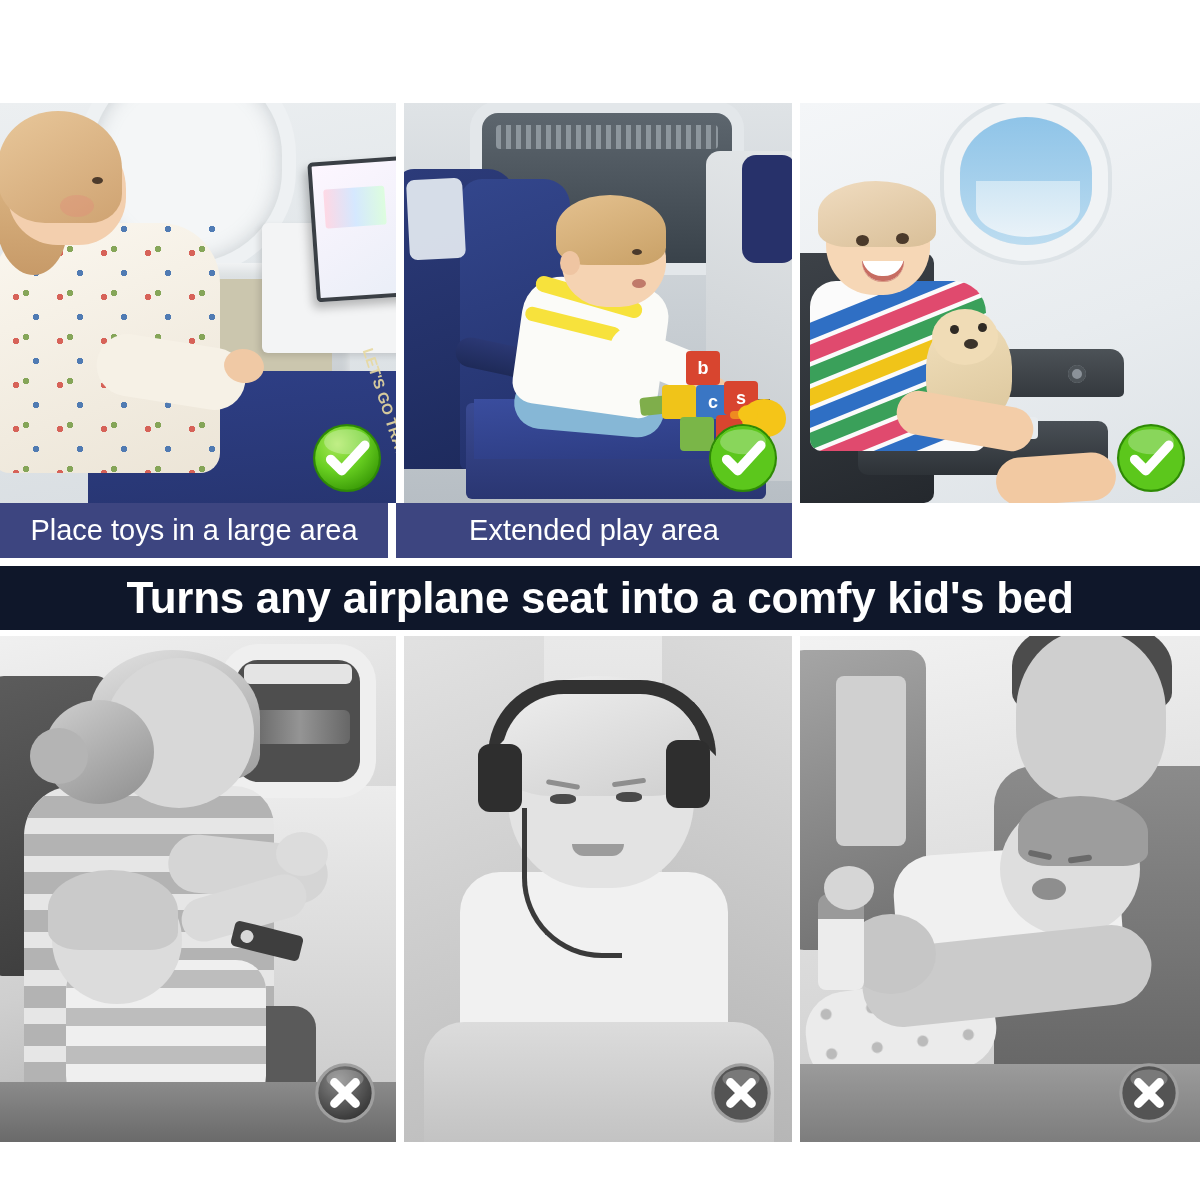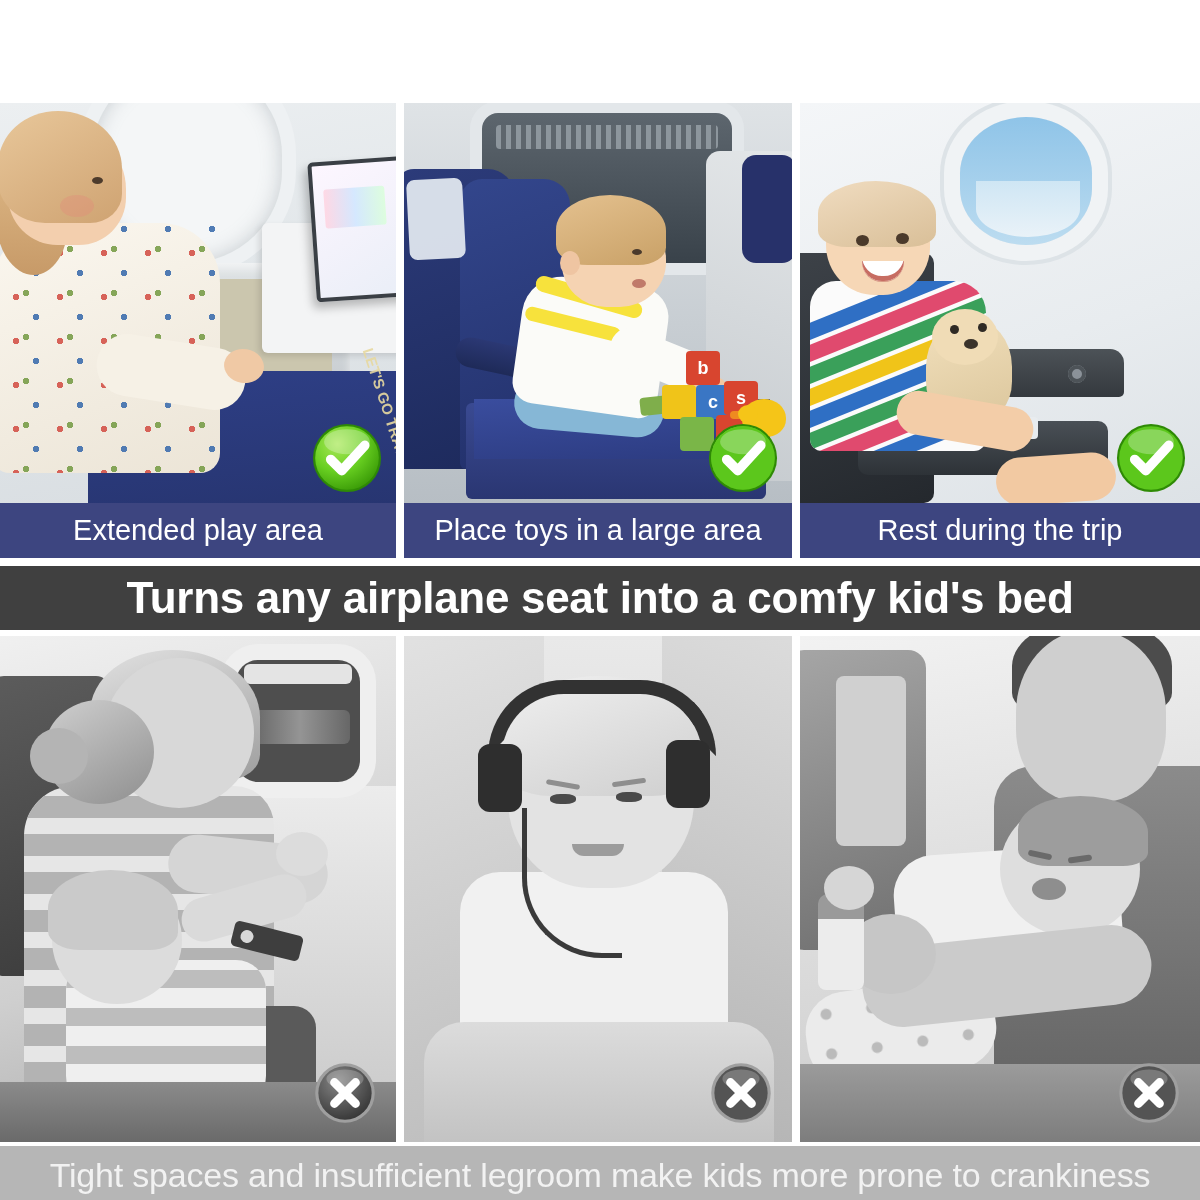--- a/index.html
+++ b/index.html
@@ -49,21 +49,21 @@
     display:flex; align-items:center; justify-content:center;
     font-size:29px; line-height:1; white-space:nowrap;
   }
   .cap.c1{ width:396px; }
   .cap.c2{ width:388px; }
   .cap.c3{ width:400px; }
 
   
   .banner-mid{
     position:absolute; left:0; top:566px; width:1200px; height:64px;
-    background:#404040;
+    background:#0f172a;
     display:flex; align-items:center; justify-content:center;
   }
   .banner-mid-text{
     color:#fff; font-size:44px; font-weight:bold; line-height:1;
     white-space:nowrap; letter-spacing:-0.3px;
   }
 
   
   .row-bottom{
     position:absolute; left:0; top:636px; width:1200px; height:506px;
@@ -515,23 +515,22 @@
           <circle cx="50" cy="50" r="46" fill="#2e8a05"></circle>
           <circle cx="50" cy="50" r="43" fill="#5cc71c"></circle>
           <ellipse cx="50" cy="28" rx="31" ry="17" fill="#ffffff" opacity="0.28"></ellipse>
           <path d="M28 52 L43 67 L74 33" stroke="#ffffff" stroke-width="13" fill="none" stroke-linecap="round" stroke-linejoin="round"></path>
         </svg>
       </div>
     </div>
   </div>
 
   <div class="row-caption">
+    <div class="cap c2">Place toys in a large area</div>
     <div class="cap c1">Extended play area</div>
-    <div class="cap c2">Place toys in a large area</div>
-    <div class="cap c3">Rest during the trip</div>
   </div>
 
   <div class="banner-mid">
     <div class="banner-mid-text">Turns any airplane seat into a comfy kid's bed</div>
   </div>
 
   <div class="row-bottom">
 
     <div class="cellb c1">
       <div class="scene">
@@ -643,17 +642,14 @@
         <svg viewBox="0 0 100 100" width="100%" height="100%">
           <circle cx="50" cy="50" r="48" fill="#f0941f"></circle>
           <circle cx="50" cy="50" r="43" fill="#e2301a"></circle>
           <ellipse cx="50" cy="27" rx="30" ry="15" fill="#ffffff" opacity="0.22"></ellipse>
           <path d="M33 33 L67 67 M67 33 L33 67" stroke="#ffffff" stroke-width="14" stroke-linecap="round"></path>
         </svg>
       </div>
     </div>
   </div>
 
-  <div class="banner-bot">
-    <div class="banner-bot-text">Tight spaces and insufficient legroom make kids more prone to crankiness</div>
-  </div>
 
 </div>
 
 </body></html>

